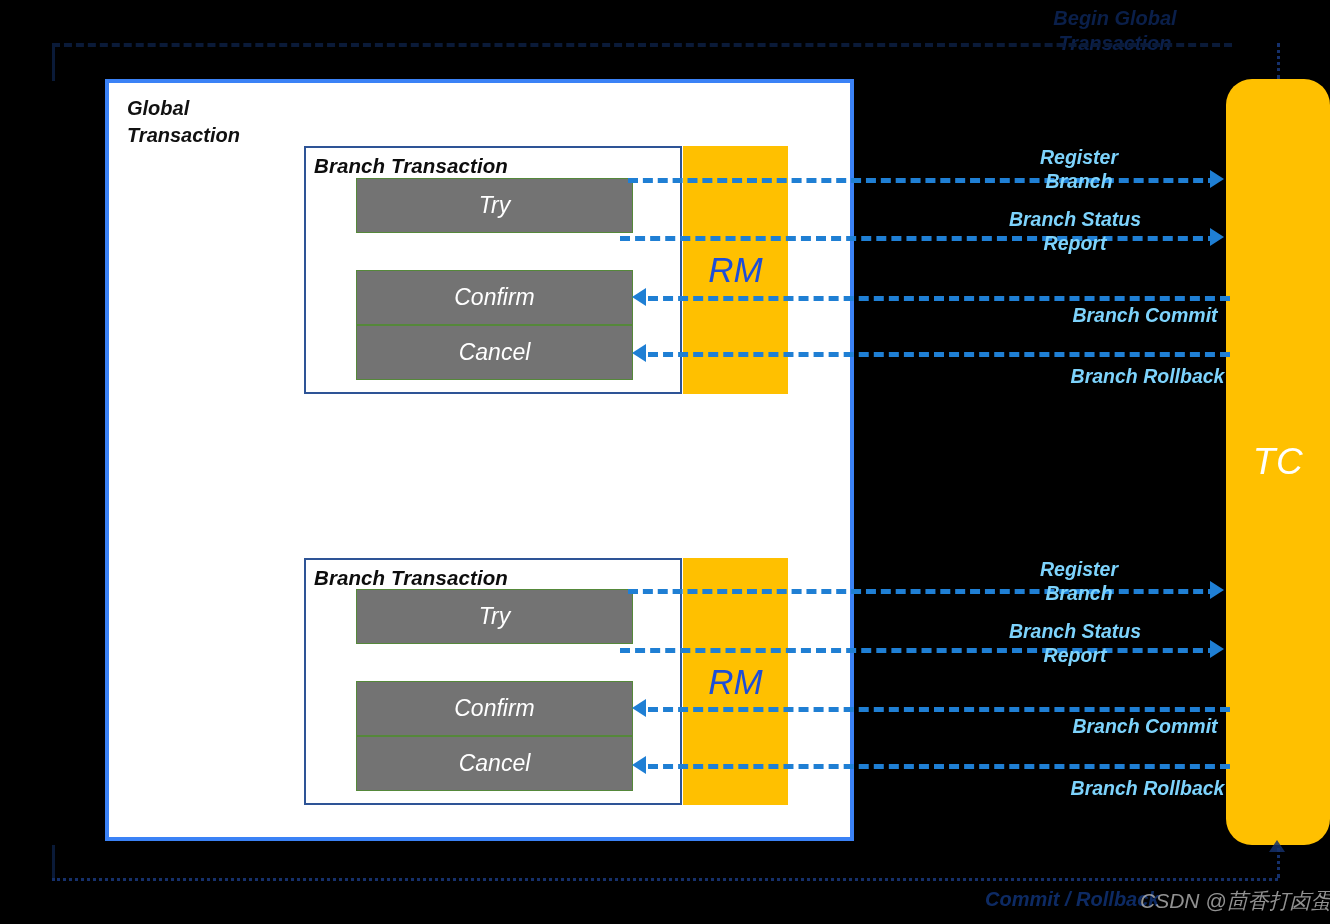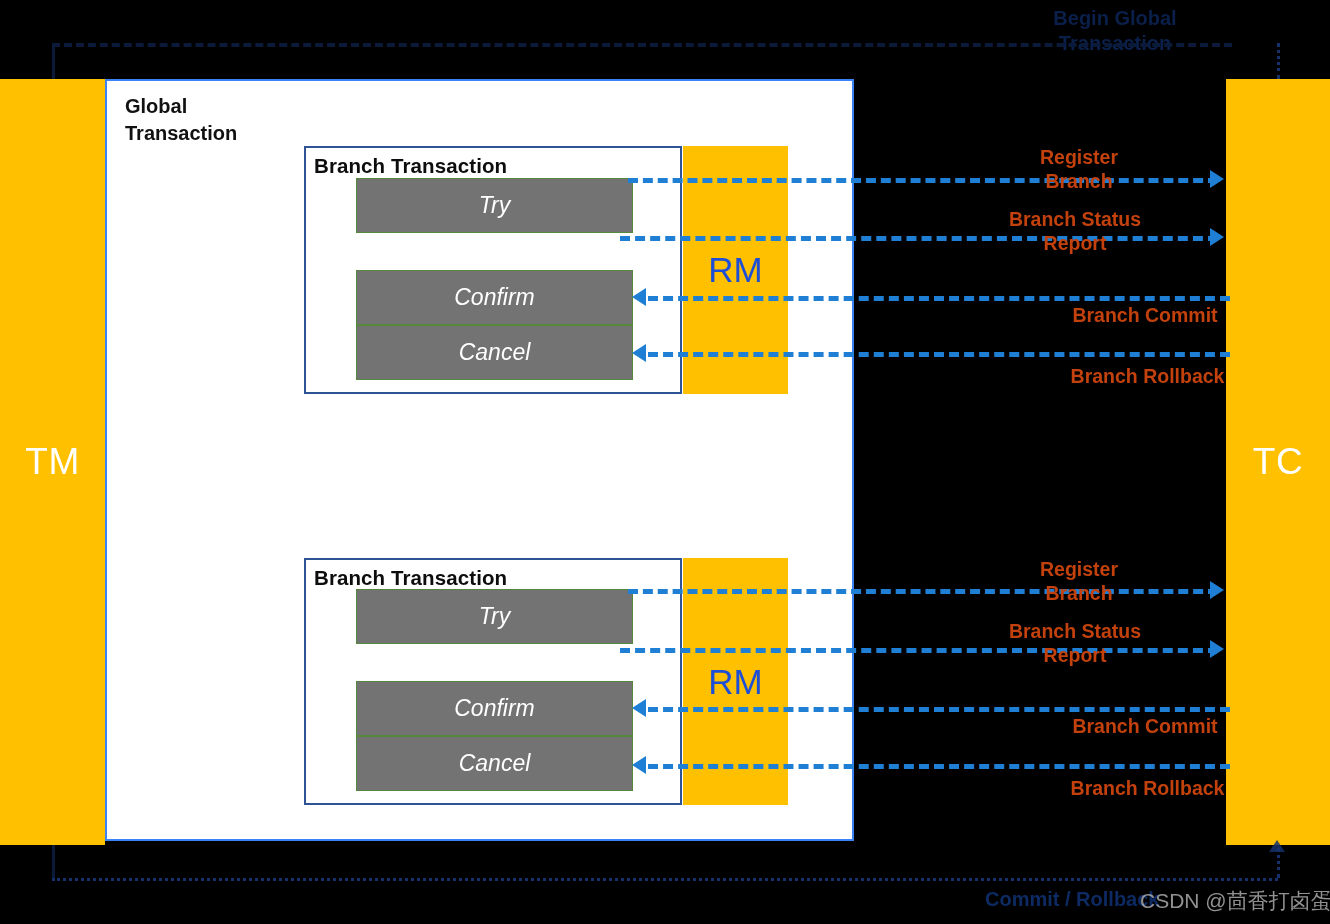--- a/index.html
+++ b/index.html
@@ -10,38 +10,38 @@
   #stage {
     position: relative;
     width: 1330px;
     height: 924px;
     background: #000000;
     overflow: hidden;
     font-family: "Liberation Sans", sans-serif;
   }
 
   
-  .abs { position: absolute; box-sizing: border-box; }
+  .abs { position: absolute; box-sizing: border-box; font-style: italic; }
 
   
   .actor {
     background: #FFC000;
     color: #FFFFFF;
     display: flex;
     align-items: center;
     justify-content: center;
     font-size: 37px;
     font-weight: 400;
     letter-spacing: 0.5px;
   }
 
   
   .panel-global {
     background: #FFFFFF;
-    border: 2px solid #3b82f6;
+    border: 4px solid #3b82f6;
   }
   .panel-global-title {
     position: absolute;
     left: 18px;
     top: 12px;
     color: #111111;
     font-size: 20px;
     font-weight: bold;
     line-height: 1.34;
     white-space: pre-line;
@@ -95,21 +95,21 @@
   .arrow-right, .arrow-left {
     width: 0; height: 0;
     border-top: 9px solid transparent;
     border-bottom: 9px solid transparent;
   }
   .arrow-right { border-left: 14px solid #1F7FD4; }
   .arrow-left  { border-right: 14px solid #1F7FD4; }
 
   
   .ch-label {
-    color: #c2410c;
+    color: #7dd3fc;
     font-size: 19.5px;
     font-weight: bold;
     line-height: 1.23;
     white-space: pre-line;
     text-align: center;
   }
 
   
   .dark-label {
     color: #0a1f4a;
@@ -162,25 +162,22 @@
 
 <div id="stage">
 
   <div class="abs dark-label" style="left:990px; top:6px; width:250px;">Begin Global
 Transaction</div>
 
   <div class="abs dark-dash" style="left:52px; top:43px; width:1180px;"></div>
   <div class="abs dark-line-v" style="left:52px; top:43px; height:38px;"></div>
   <div class="abs dark-dot-v" style="left:1277px; top:43px; height:36px;"></div>
 
-  <div class="abs actor" style="left:0px; top:79px; width:105px; height:766px;">
-    <span>TM</span>
-  </div>
-
-  <div class="abs actor" style="left:1226px; top:79px; width:104px; height:766px;">
+
+  <div class="abs actor" style="left:1226px; top:79px; width:104px; height:766px;border-radius:26px;">
     <span>TC</span>
   </div>
 
   <div class="abs panel-global" style="left:105px; top:79px; width:749px; height:762px;">
     <div class="panel-global-title">Global
 Transaction</div>
   </div>
 
   <div class="abs branch-box" style="left:304px; top:146px; width:378px; height:248px;">
     <div class="branch-title">Branch Transaction</div>

